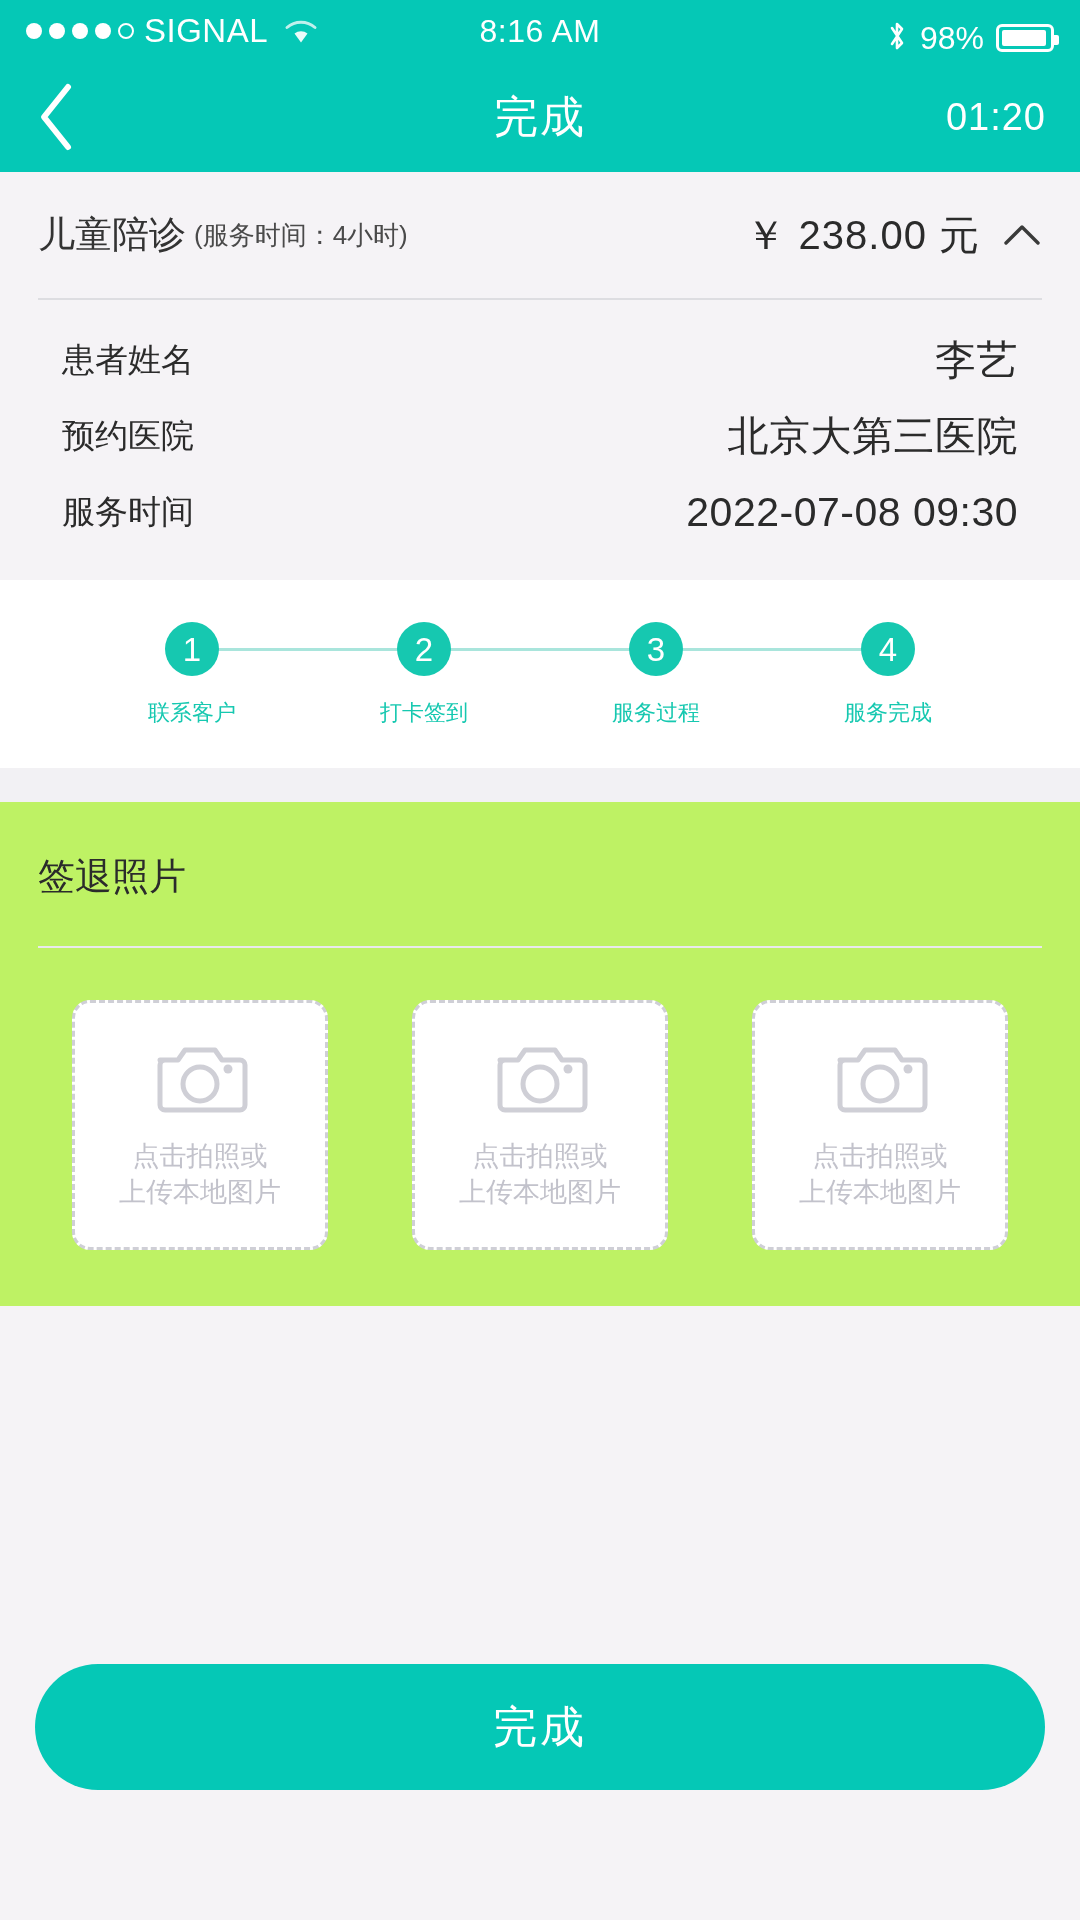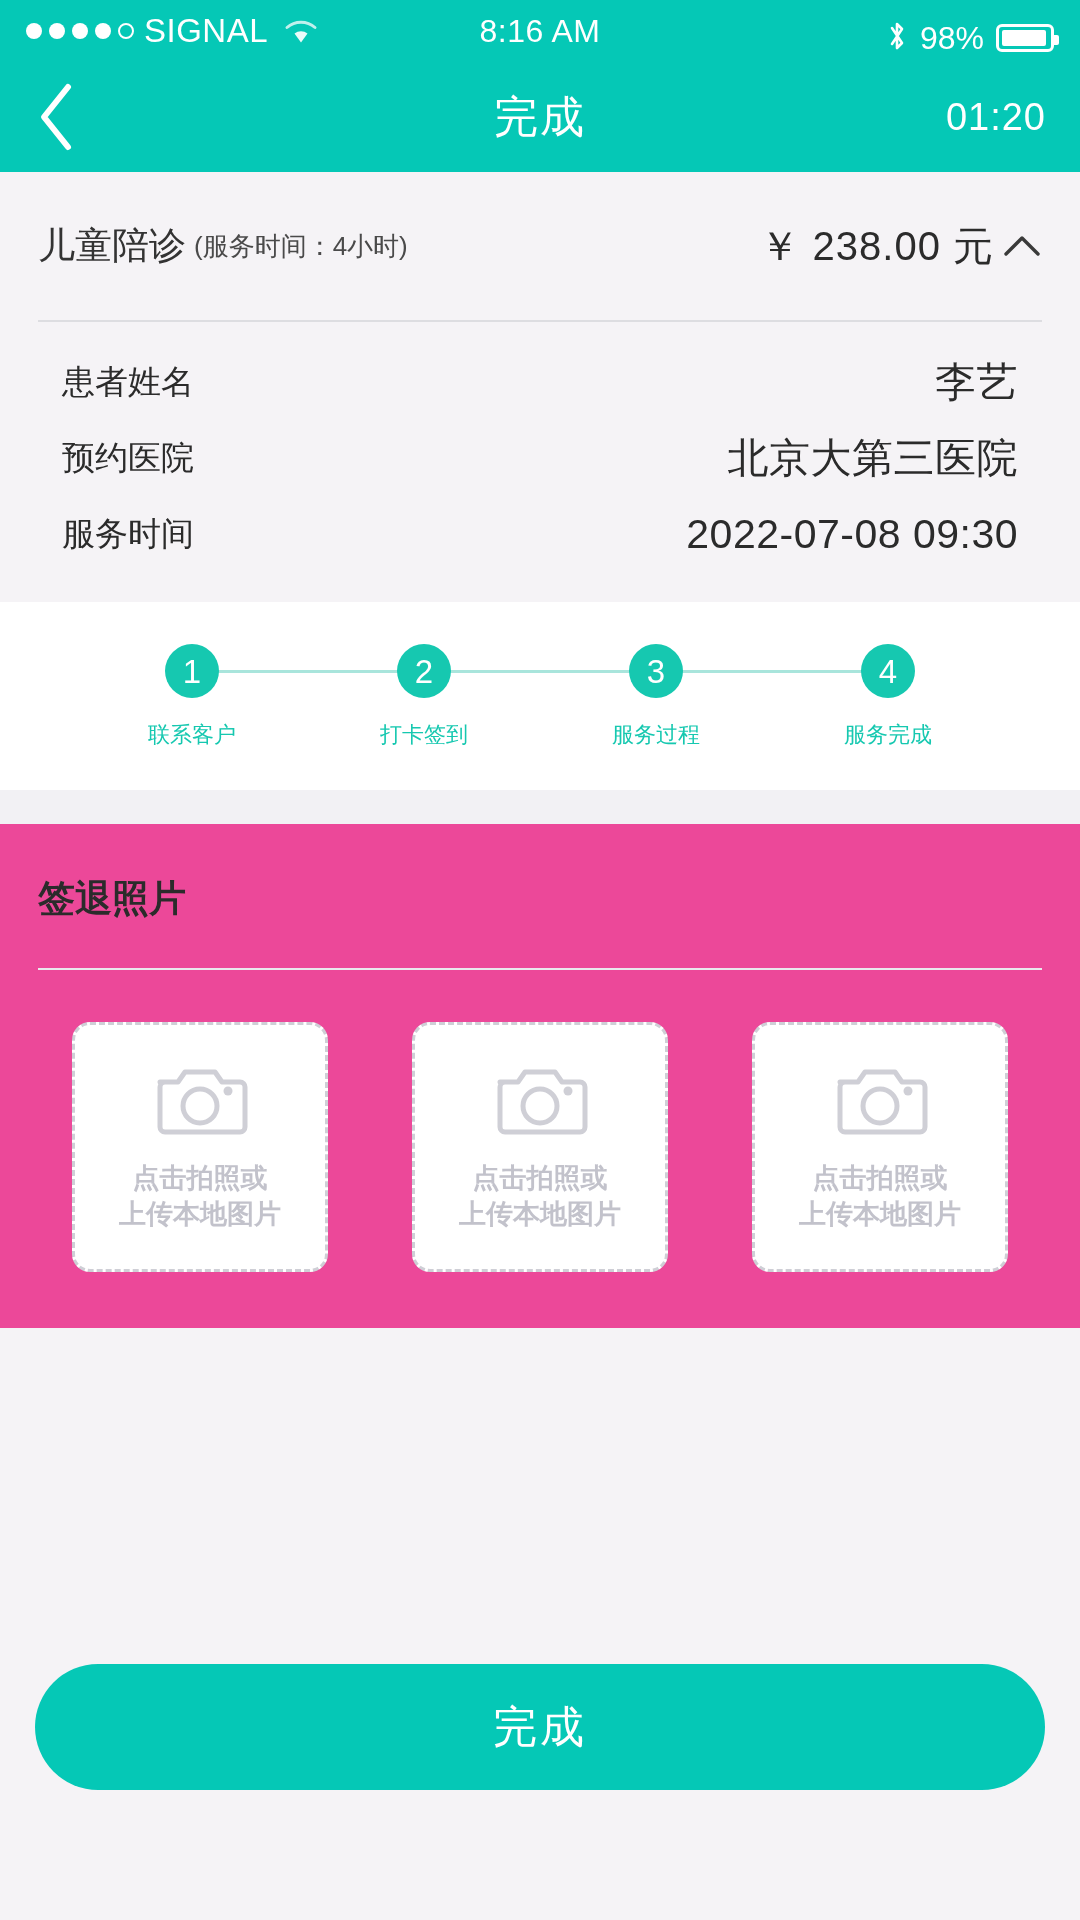--- a/index.html
+++ b/index.html
@@ -129,36 +129,36 @@
   }
 
   
   .order-card {
     background: #f5f3f6;
     padding: 0 38px;
   }
   .order-head {
     display: flex;
     align-items: center;
-    height: 148px;
+    height: 126px;
   }
   .svc-name {
     font-size: 37px;
     color: #333333;
   }
   .svc-sub {
     font-size: 26px;
     color: #4a4a4a;
     margin-left: 8px;
   }
   .price-wrap {
     margin-left: auto;
     display: flex;
     align-items: center;
-    gap: 8px;
+    gap: 22px;
   }
   .price {
     font-size: 40px;
     color: #2b2b2b;
     letter-spacing: 1px;
   }
   .chev-up {
     width: 40px; height: 40px;
     display: flex; align-items: center; justify-content: center;
     cursor: pointer;
@@ -232,23 +232,22 @@
     z-index: 1;
   }
 
   .gap-band {
     height: 34px;
     background: #f2f1f4;
   }
 
   
   .photo-card {
-    background: #ec4899;
+    background: #bef264;
     padding: 0 38px 0 38px;
-    font-weight: bold;
   }
   .photo-title {
     font-size: 37px;
     color: #2b2b2b;
     padding: 50px 0 44px 0;
   }
   .photo-divider {
     height: 2px;
     background: #e9e9ed;
   }

